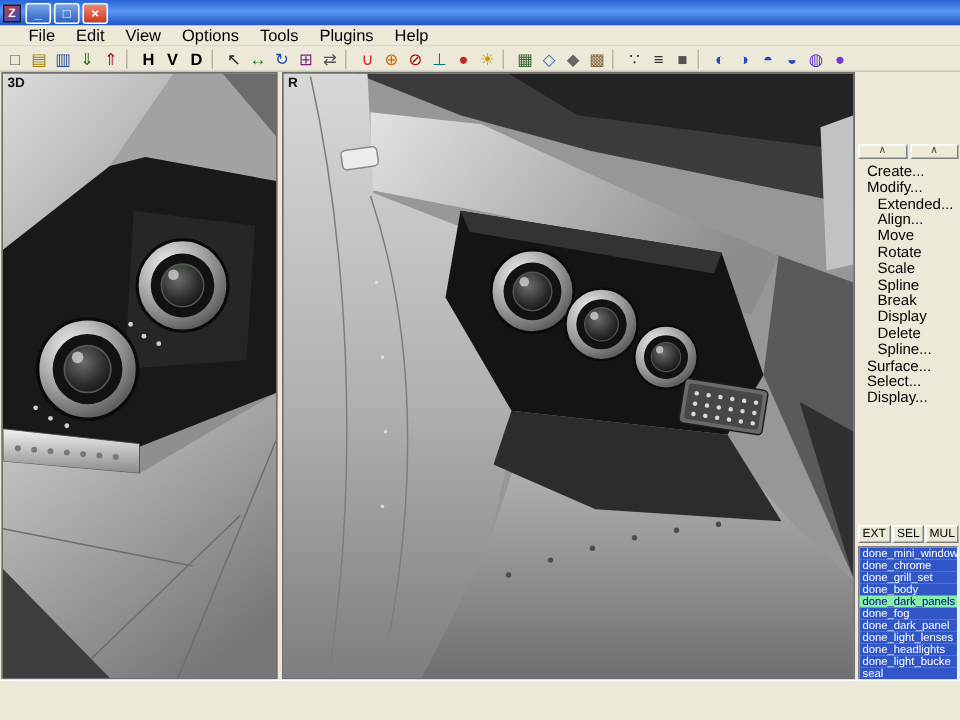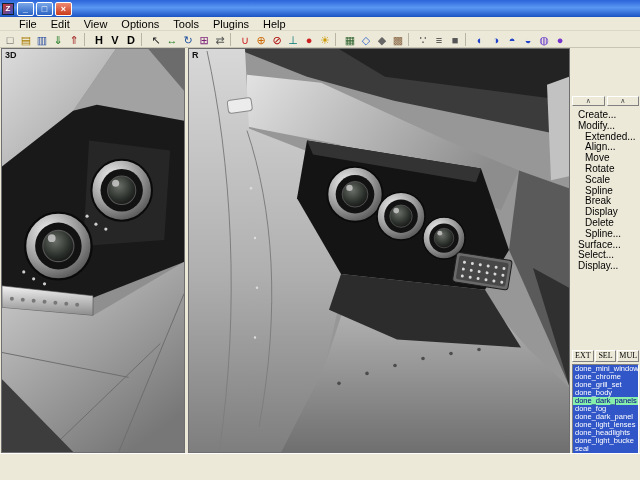--- a/index.html
+++ b/index.html
@@ -39,21 +39,21 @@
 
   
   .sidebar{position:absolute;left:572px;top:48px;width:67px;height:405px;font-size:10px;}
   .scroll-btns{display:flex;gap:2px;margin-bottom:4px;}
   .scr-btn{flex:1;height:10px;background:#ece9d8;border:1px solid;border-color:#fff #808080 #808080 #fff;
     font-size:7px;line-height:7px;text-align:center;color:#444;}
   .cmd{height:10.8px;line-height:10.8px;padding-left:6px;color:#000;font-size:10px;white-space:nowrap;cursor:default;}
   .cmd.ind{padding-left:13px;}
   .mode-row{display:flex;gap:1px;margin-top:78px;}
   .mode-btn{flex:1;font-size:8px;text-align:center;border:1px solid;border-color:#fff #808080 #808080 #fff;
-    background:#ece9d8;height:12px;line-height:10px;cursor:default;font-family:Liberation Serif, serif;}
+    background:#ece9d8;height:12px;line-height:10px;cursor:default;}
   .layer-list{margin-top:2px;height:106px;background:#86efac;border:1px solid;border-color:#808080 #fff #fff #808080;overflow:hidden;}
   .layer{height:8px;line-height:8px;font-size:7.5px;padding-left:2px;color:#000080;white-space:nowrap;overflow:hidden;cursor:default;}
   .layer.sel{background:#3056c8;color:#fff;}
   .action-grid{display:grid;grid-template-columns:1fr 1fr;gap:1px;margin-top:2px;}
   .act-btn{font-size:7.5px;text-align:center;height:11px;line-height:9px;border:1px solid;
     border-color:#fff #808080 #808080 #fff;background:#ece9d8;white-space:nowrap;overflow:hidden;cursor:default;}
 
   
   .statusbar{position:absolute;left:0;top:453px;width:640px;height:27px;background:#ece9d8;border-top:1px solid #fff;}
 </style>

